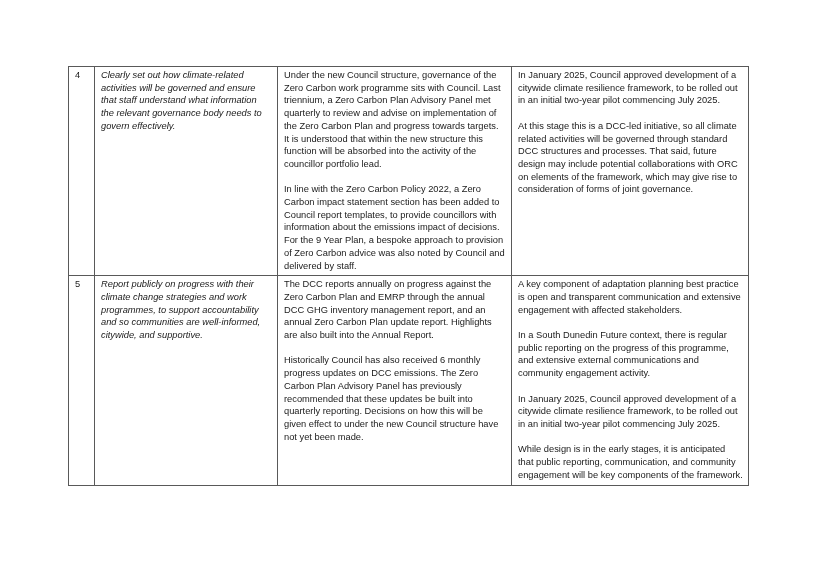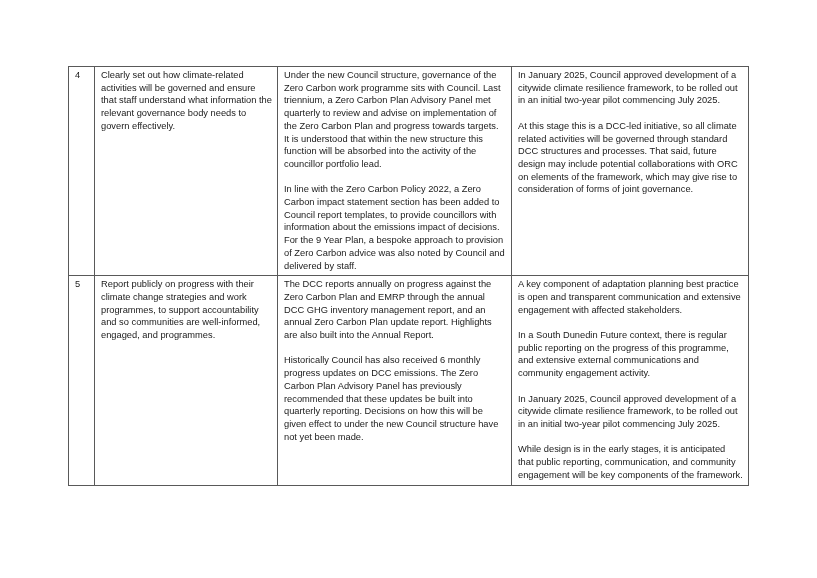--- a/index.html
+++ b/index.html
@@ -31,21 +31,21 @@
     white-space: pre-line;
     overflow: hidden;
   }
   col.c-num { width: 26px; }
   col.c-rec { width: 183px; }
   col.c-res { width: 234px; }
   col.c-upd { width: 237px; }
   tr.row-4 { height: 206px; }
   tr.row-5 { height: 200px; }
   td.num-cell { font-style: normal; }
-  td.rec-cell { }
+  td.rec-cell { font-style: italic; }
 </style>
 </head>
 <body>
 
 <div class="page">
   <table class="doc-table">
     <colgroup>
       <col class="c-num">
       <col class="c-rec">
       <col class="c-res">
@@ -57,21 +57,21 @@
         <td class="rec-cell">Clearly set out how climate-related activities will be governed and ensure that staff understand what information the relevant governance body needs to govern effectively.</td>
         <td class="res-cell">Under the new Council structure, governance of the Zero Carbon work programme sits with Council. Last triennium, a Zero Carbon Plan Advisory Panel met quarterly to review and advise on implementation of the Zero Carbon Plan and progress towards targets. It is understood that within the new structure this function will be absorbed into the activity of the councillor portfolio lead.
 
 In line with the Zero Carbon Policy 2022, a Zero Carbon impact statement section has been added to Council report templates, to provide councillors with information about the emissions impact of decisions. For the 9 Year Plan, a bespoke approach to provision of Zero Carbon advice was also noted by Council and delivered by staff.</td>
         <td class="upd-cell">In January 2025, Council approved development of a citywide climate resilience framework, to be rolled out in an initial two-year pilot commencing July 2025.
 
 At this stage this is a DCC-led initiative, so all climate related activities will be governed through standard DCC structures and processes. That said, future design may include potential collaborations with ORC on elements of the framework, which may give rise to consideration of forms of joint governance.</td>
       </tr>
       <tr class="row-5">
         <td class="num-cell">5</td>
-        <td class="rec-cell">Report publicly on progress with their climate change strategies and work programmes, to support accountability and so communities are well-informed, engaged, and programmes.</td>
+        <td class="rec-cell">Report publicly on progress with their climate change strategies and work programmes, to support accountability and so communities are well-informed, citywide, and supportive.</td>
         <td class="res-cell">The DCC reports annually on progress against the Zero Carbon Plan and EMRP through the annual DCC GHG inventory management report, and an annual Zero Carbon Plan update report. Highlights are also built into the Annual Report.
 
 Historically Council has also received 6 monthly progress updates on DCC emissions. The Zero Carbon Plan Advisory Panel has previously recommended that these updates be built into quarterly reporting. Decisions on how this will be given effect to under the new Council structure have not yet been made.</td>
         <td class="upd-cell">A key component of adaptation planning best practice is open and transparent communication and extensive engagement with affected stakeholders.
 
 In a South Dunedin Future context, there is regular public reporting on the progress of this programme, and extensive external communications and community engagement activity.
 
 In January 2025, Council approved development of a citywide climate resilience framework, to be rolled out in an initial two-year pilot commencing July 2025.
 
 While design is in the early stages, it is anticipated that public reporting, communication, and community engagement will be key components of the framework.</td>

